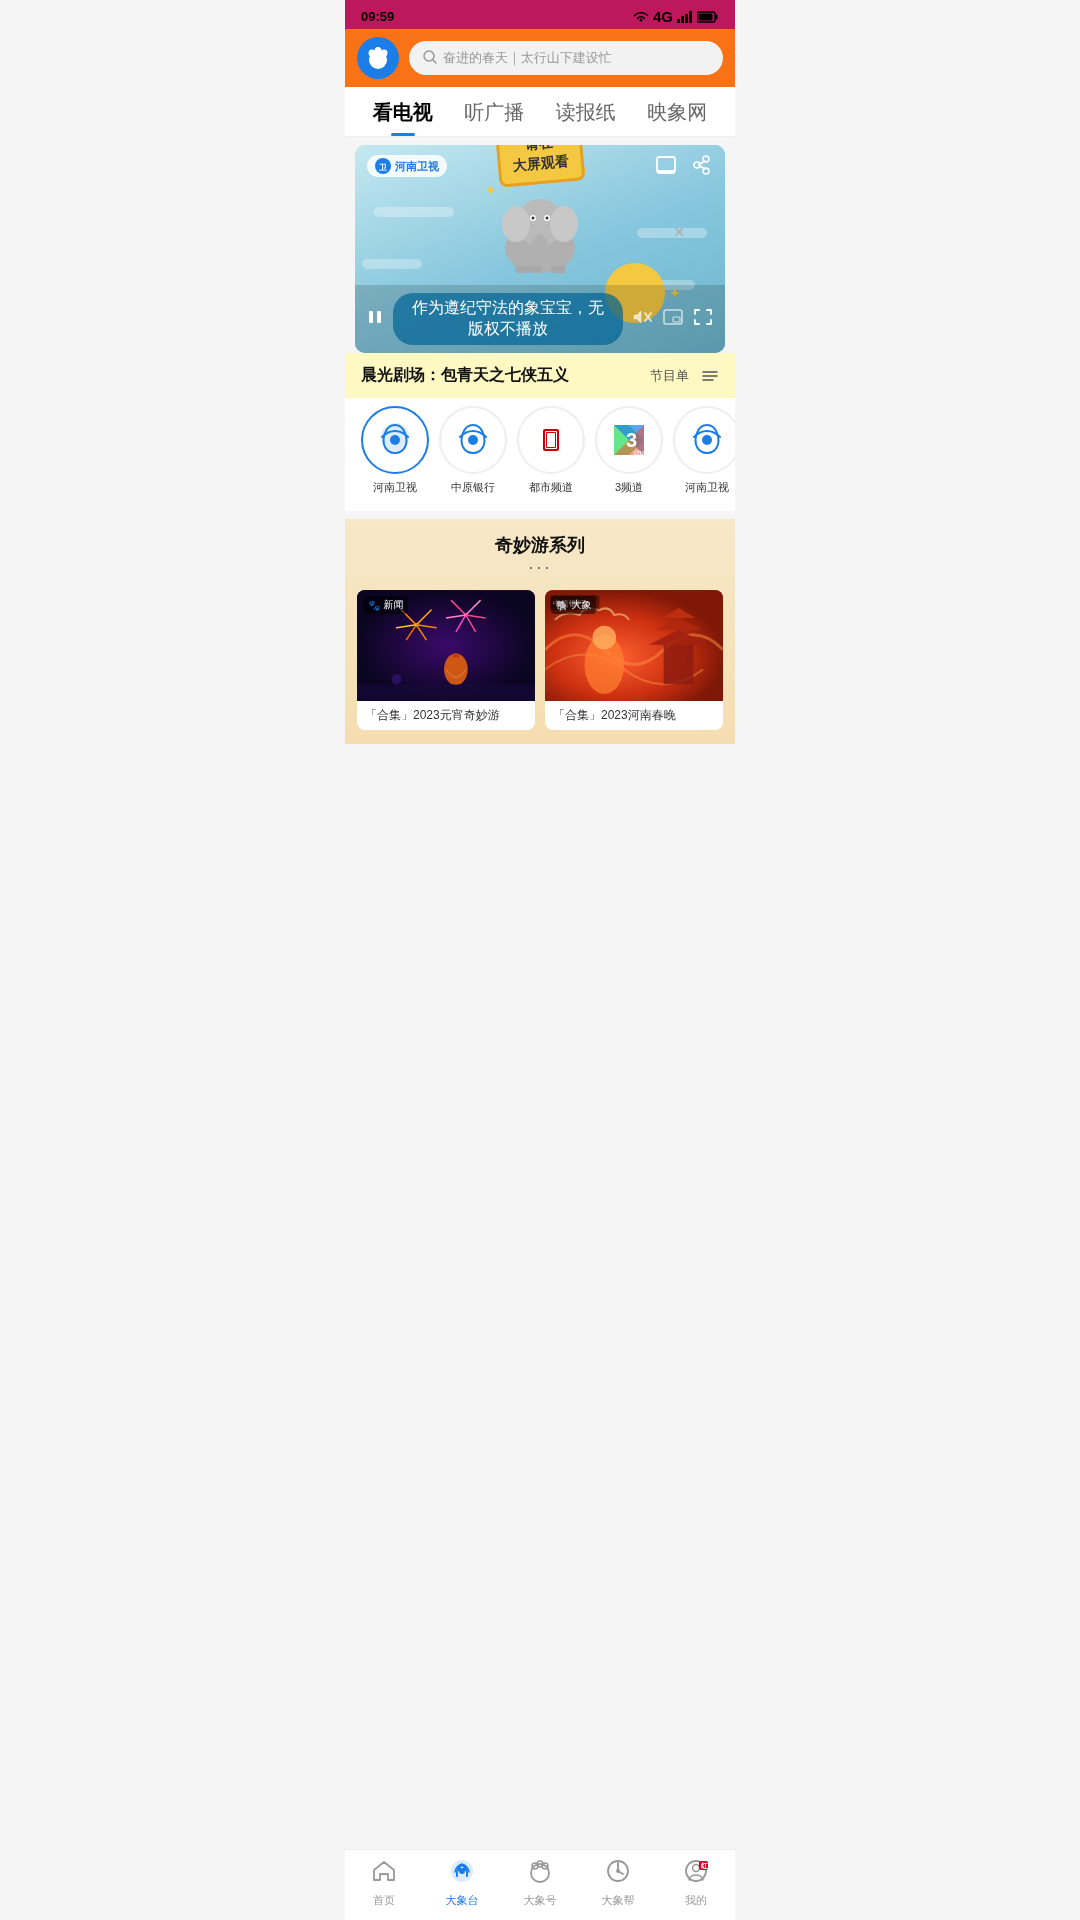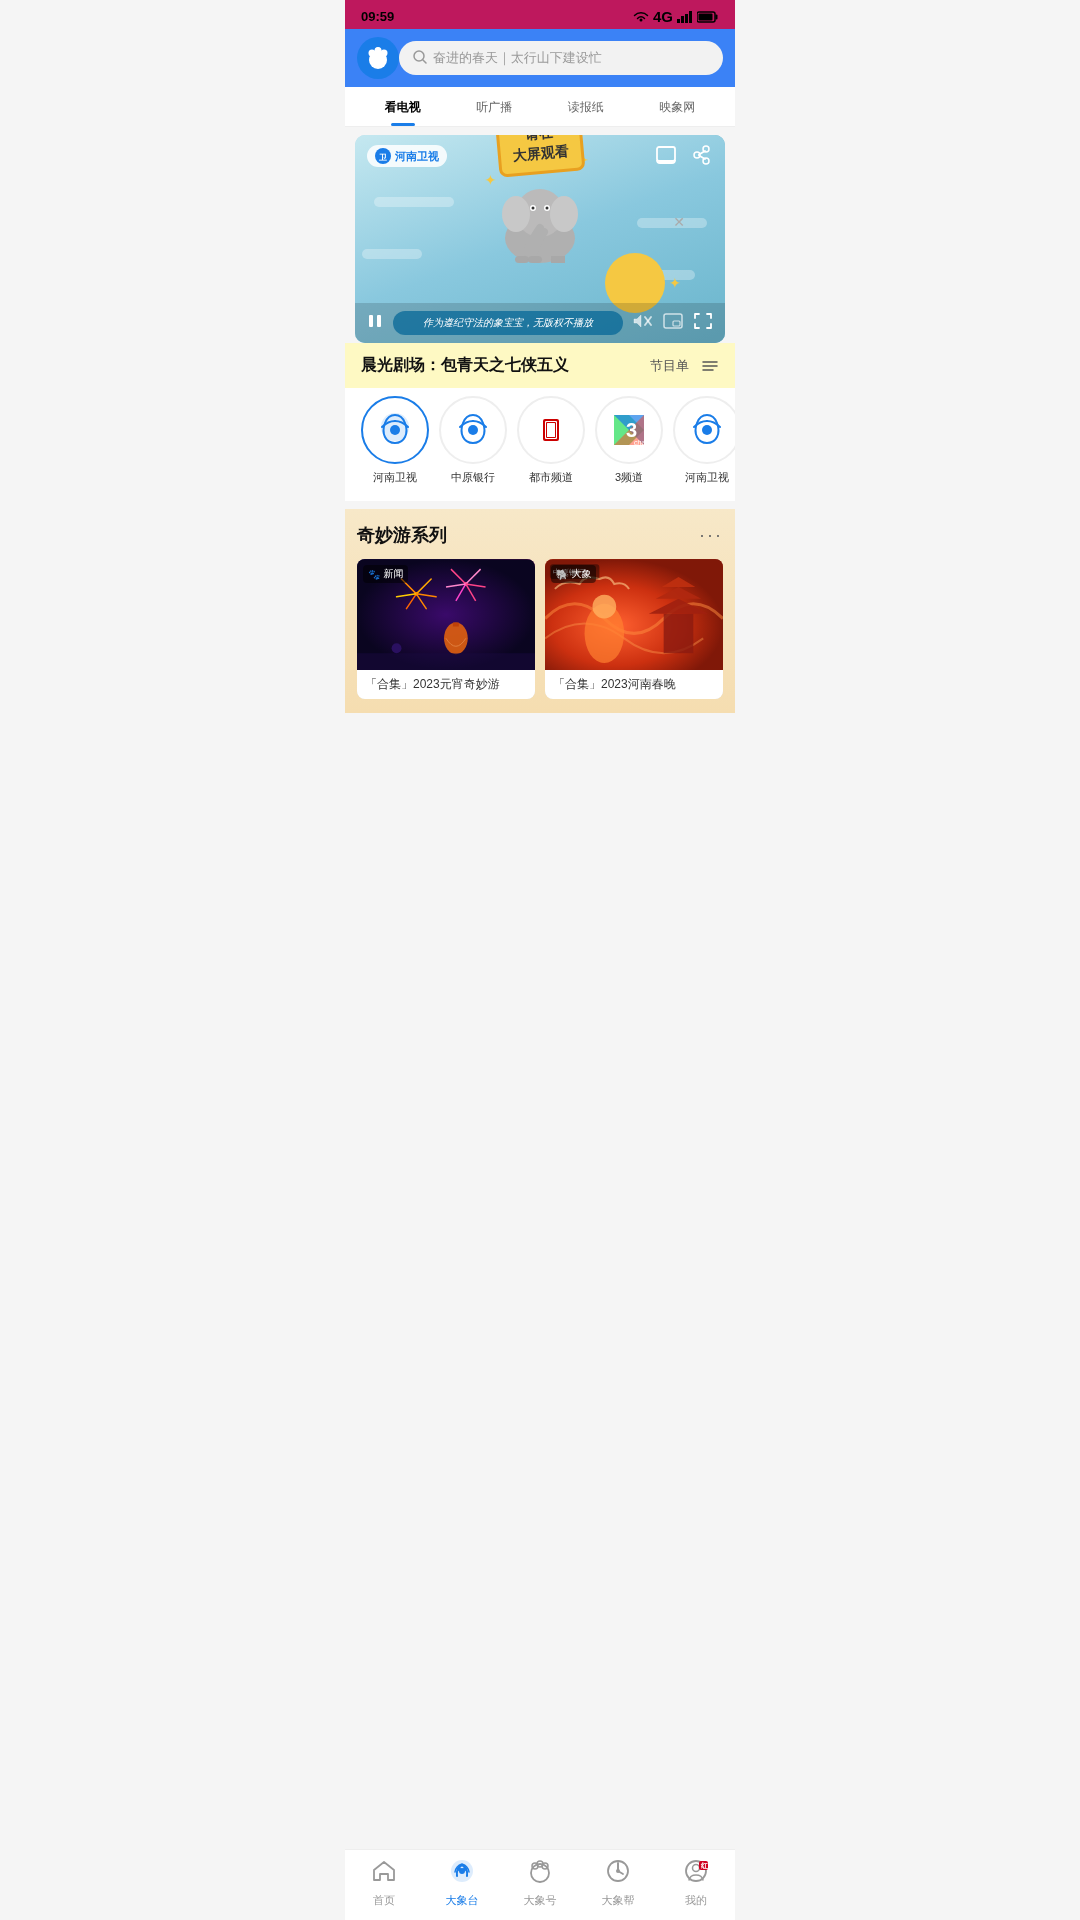--- a/index.html
+++ b/index.html
@@ -24,21 +24,22 @@
       font-weight: 600;
     }
     .status-left { color: #000; }
     .status-icons { display: flex; align-items: center; gap: 4px; font-size: 12px; color: #000; }
 
     
     .header {
       display: flex;
       align-items: center;
       padding: 8px 12px;
-      background: #3b82f6;
+      background: #f97316;
+      gap: 10px;
     }
     .logo-circle {
       width: 42px;
       height: 42px;
       border-radius: 50%;
       background: #1a7de8;
       display: flex;
       align-items: center;
       justify-content: center;
       flex-shrink: 0;
@@ -59,21 +60,21 @@
     .nav-tabs {
       display: flex;
       background: #fff;
       padding: 0 12px;
       border-bottom: 1px solid #eee;
     }
     .nav-tab {
       flex: 1;
       text-align: center;
       padding: 12px 0 10px;
-      font-size: 12px;
+      font-size: 20px;
       color: #666;
       position: relative;
       cursor: pointer;
     }
     .nav-tab.active {
       color: #000;
       font-weight: 700;
     }
     .nav-tab.active::after {
       content: '';
@@ -202,23 +203,22 @@
     .play-pause-btn {
       color: white;
       font-size: 16px;
     }
     .subtitle-pill {
       flex: 1;
       background: rgba(0,100,150,0.7);
       border-radius: 20px;
       padding: 5px 12px;
       color: white;
-      font-size: 10px;
+      font-size: 16px;
       text-align: center;
-      font-style: italic;
     }
     .video-bottom-icons {
       display: flex;
       gap: 10px;
       color: rgba(255,255,255,0.7);
       font-size: 18px;
     }
     .fullscreen-btn {
       color: white;
       font-size: 18px;
@@ -285,20 +285,21 @@
     .section-container {
       margin-top: 8px;
       background: linear-gradient(180deg, #f7e8c8 0%, #f5ddb0 100%);
       padding: 14px 12px;
     }
     .section-header {
       display: flex;
       justify-content: space-between;
       align-items: center;
       margin-bottom: 12px;
+      flex-direction: column;
     }
     .section-title {
       font-size: 18px;
       font-weight: 700;
       color: #111;
     }
     .section-more {
       color: #666;
       font-size: 18px;
       letter-spacing: 2px;

